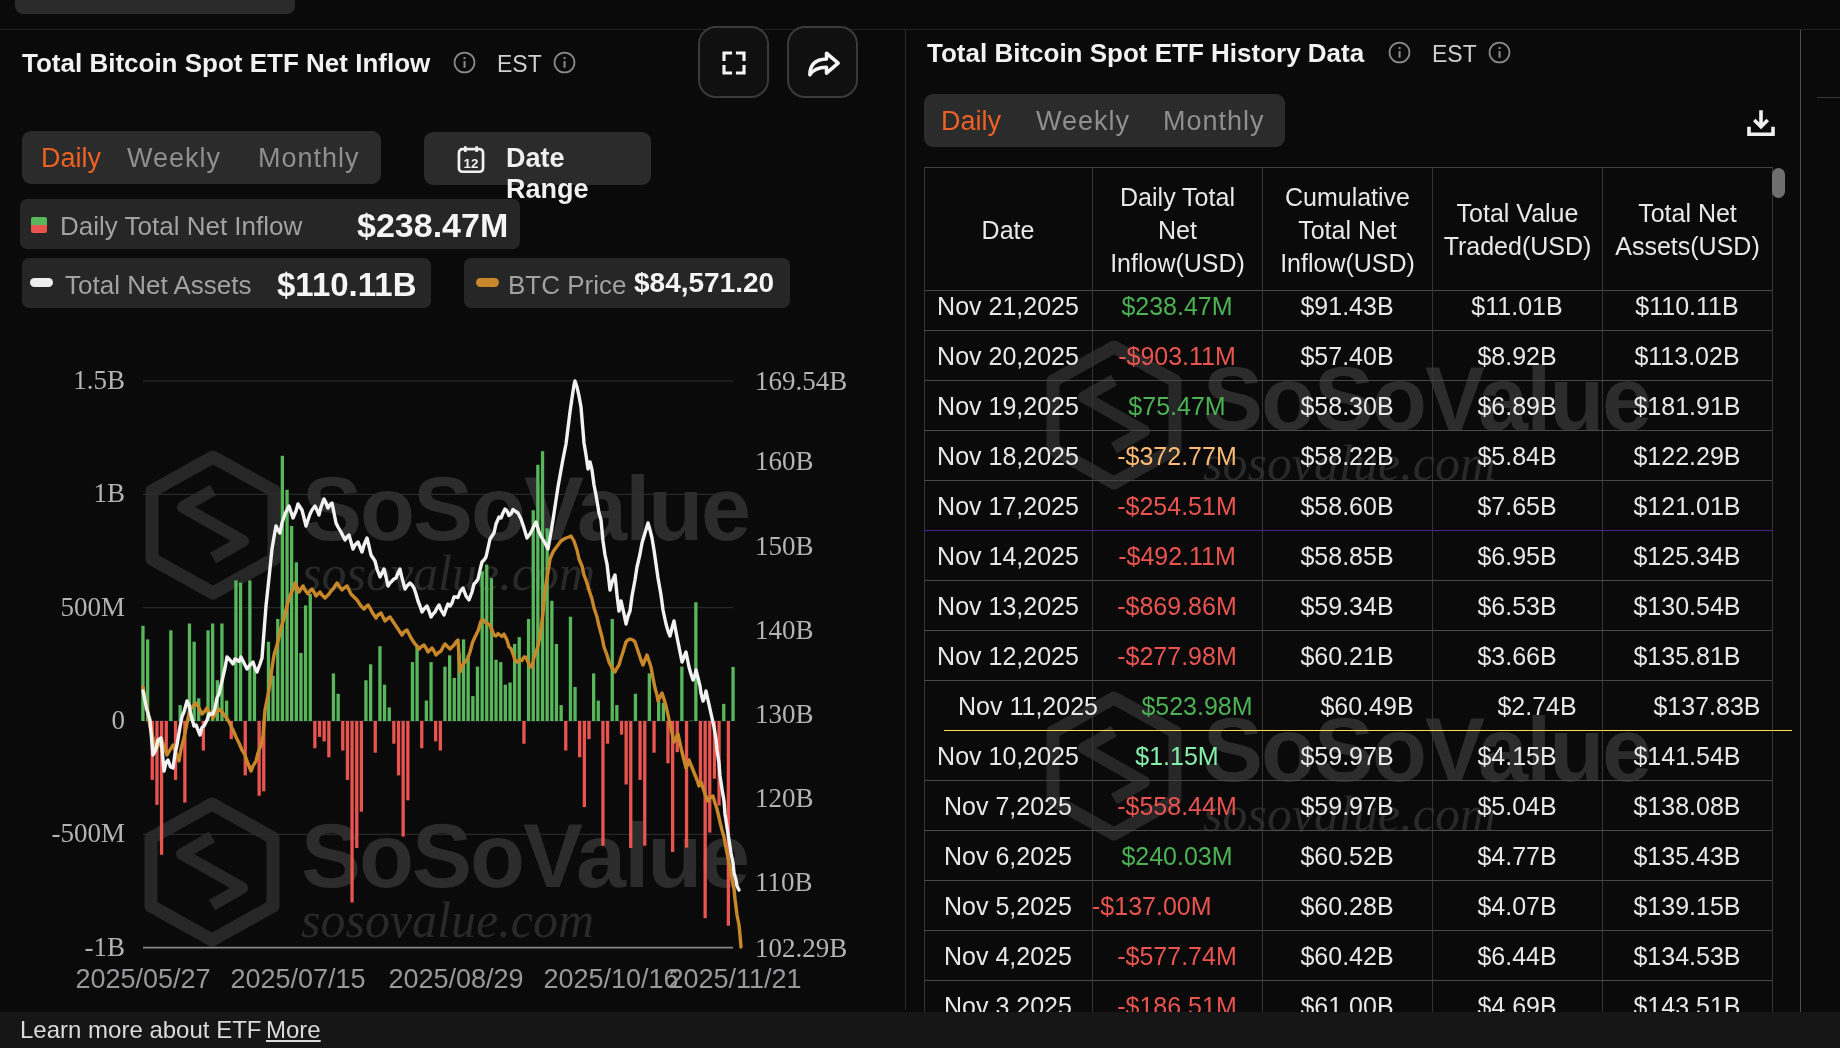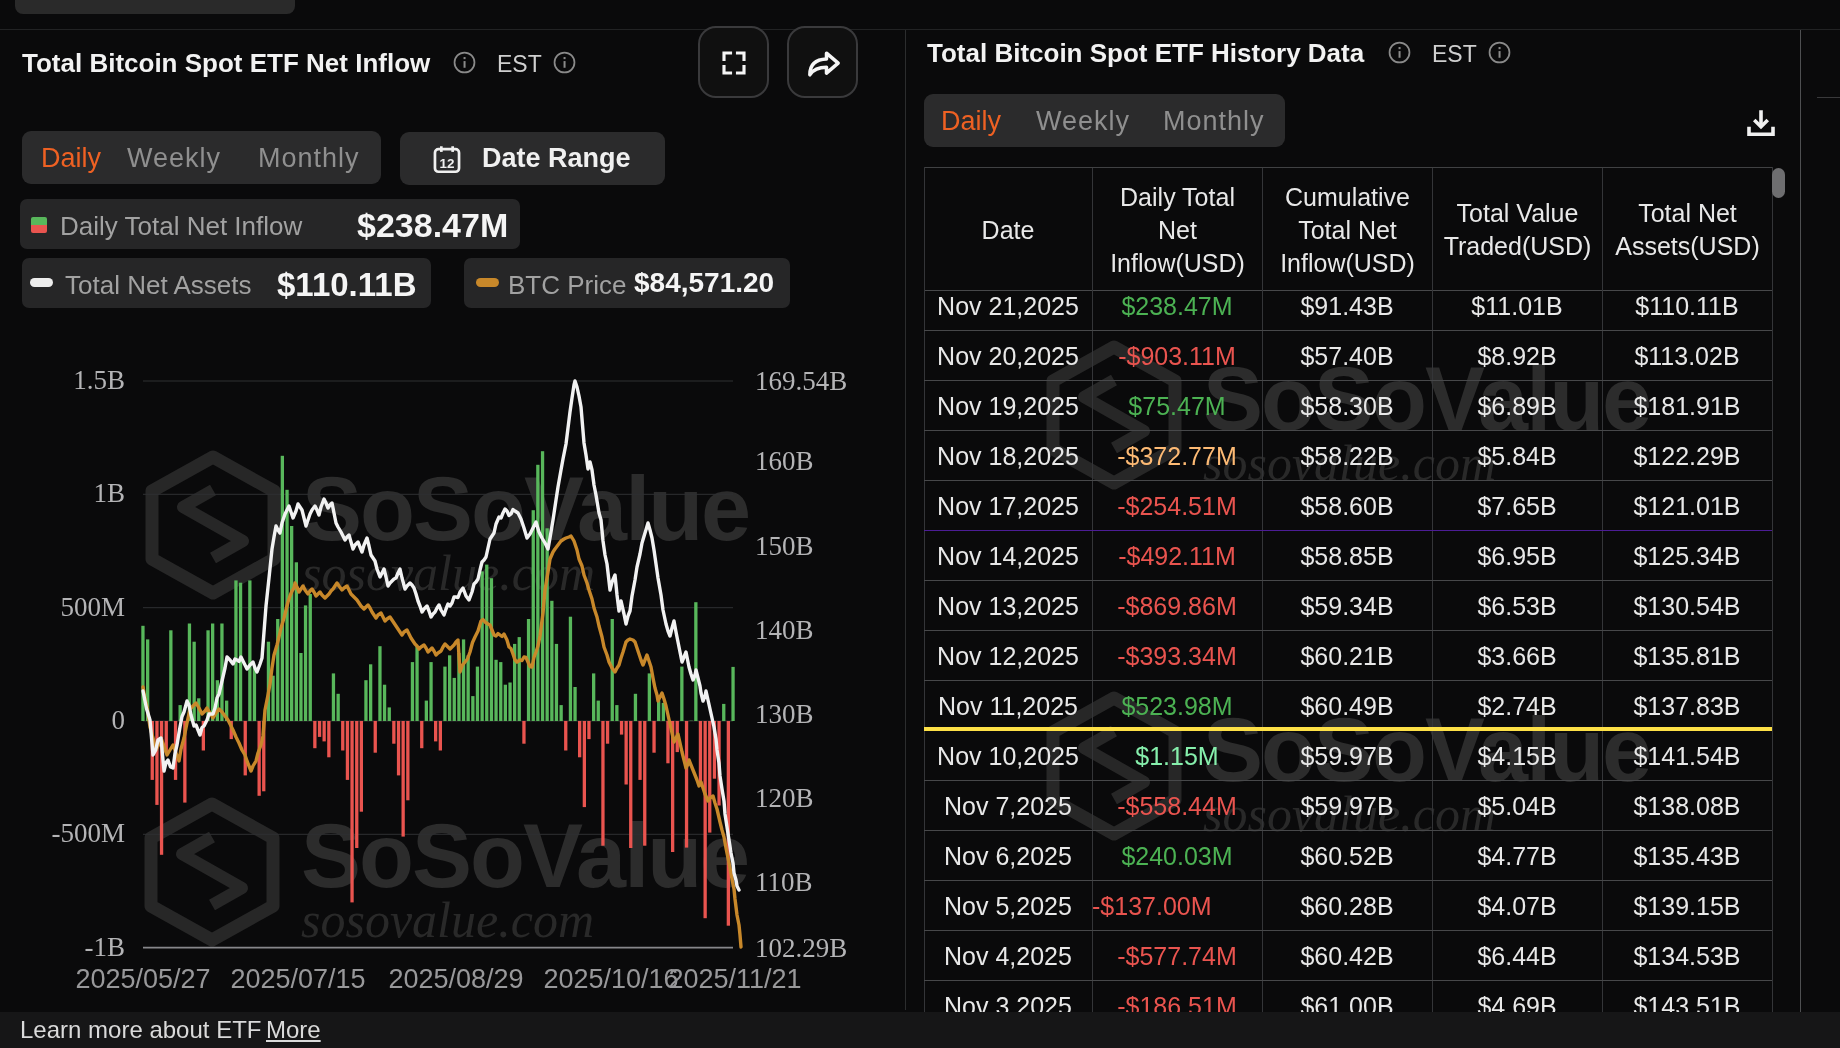--- a/index.html
+++ b/index.html
@@ -33,21 +33,21 @@
 <svg width="40" height="40" viewBox="0 0 24 24" style="position:absolute;left:15px;top:16px" fill="none" stroke="#f5f5f5" stroke-width="2.1" stroke-linejoin="round">
       <path d="M13.5 5.5 L20.5 11.5 L13.5 17.5 L13.5 14 C8.5 14 5.5 15.5 3.5 18.5 C3.5 13 6.5 9.2 13.5 9 Z"></path>
     </svg>
   </div>
 
 <div class="abs" style="left:22px;top:131px;width:359px;height:53px;background:#2b2b2c;border-radius:9px;font-size:27px">
   <span class="abs" style="left:19px;top:12px;color:#ee6123">Daily</span>
   <span class="abs" style="left:105px;top:12px;color:#8f8f8f;letter-spacing:1px">Weekly</span>
   <span class="abs" style="left:236px;top:12px;color:#8f8f8f;letter-spacing:1px">Monthly</span>
 </div>
-<div class="abs" style="left:400px;top:132px;width:265px;height:53px;background:#2b2b2c;border-radius:9px">
+<div class="abs" style="left:424px;top:132px;width:227px;height:53px;background:#2b2b2c;border-radius:9px">
   <span class="abs" style="left:30px;top:10px"><svg width="34" height="34" viewBox="0 0 24 24" style="vertical-align:-8px;margin-right:13px" fill="none" stroke="#f0f0f0" stroke-width="1.9">
         <rect x="3.5" y="5" width="17" height="16" rx="2.5"></rect>
         <path d="M8 3 V7"></path>
         <path d="M16 3 V7"></path>
         <text x="12" y="18" font-size="9.5" font-family="'Liberation Sans',sans-serif" fill="#f0f0f0" stroke="none" text-anchor="middle" font-weight="bold">12</text>
       </svg></span>
   <span class="abs" style="left:82px;top:11px;font-size:27px;font-weight:bold;color:#f0f0f0">Date Range</span>
 </div>
 
 <div class="abs" style="left:20px;top:199px;width:500px;height:50px;background:#262627;border-radius:7px">
@@ -345,26 +345,26 @@
 </div>
     <div style="position:absolute;left:924px;top:581px;width:848px;height:50px;border-bottom:1px solid #47484a;">
 <span style="position:absolute;left:0;width:168px;top:0;line-height:50px;text-align:center;color:#e8e8e8">Nov 13,2025</span>
 <span style="position:absolute;left:168px;width:170px;top:0;line-height:50px;text-align:center;color:#e9544f">-$869.86M</span>
 <span style="position:absolute;left:338px;width:170px;top:0;line-height:50px;text-align:center;color:#e8e8e8">$59.34B</span>
 <span style="position:absolute;left:508px;width:170px;top:0;line-height:50px;text-align:center;color:#e8e8e8">$6.53B</span>
 <span style="position:absolute;left:678px;width:170px;top:0;line-height:50px;text-align:center;color:#e8e8e8">$130.54B</span>
 </div>
     <div style="position:absolute;left:924px;top:631px;width:848px;height:50px;border-bottom:1px solid #47484a;">
 <span style="position:absolute;left:0;width:168px;top:0;line-height:50px;text-align:center;color:#e8e8e8">Nov 12,2025</span>
-<span style="position:absolute;left:168px;width:170px;top:0;line-height:50px;text-align:center;color:#e9544f">-$393.34M</span>
+<span style="position:absolute;left:168px;width:170px;top:0;line-height:50px;text-align:center;color:#e9544f">-$277.98M</span>
 <span style="position:absolute;left:338px;width:170px;top:0;line-height:50px;text-align:center;color:#e8e8e8">$60.21B</span>
 <span style="position:absolute;left:508px;width:170px;top:0;line-height:50px;text-align:center;color:#e8e8e8">$3.66B</span>
 <span style="position:absolute;left:678px;width:170px;top:0;line-height:50px;text-align:center;color:#e8e8e8">$135.81B</span>
 </div>
-    <div style="position:absolute;left:924px;top:681px;width:848px;height:50px;border-bottom:4px solid #fde047;">
+    <div style="position:absolute;left:944px;top:681px;width:848px;height:50px;border-bottom:1px solid #fde047;">
 <span style="position:absolute;left:0;width:168px;top:0;line-height:50px;text-align:center;color:#e8e8e8">Nov 11,2025</span>
 <span style="position:absolute;left:168px;width:170px;top:0;line-height:50px;text-align:center;color:#4cb253">$523.98M</span>
 <span style="position:absolute;left:338px;width:170px;top:0;line-height:50px;text-align:center;color:#e8e8e8">$60.49B</span>
 <span style="position:absolute;left:508px;width:170px;top:0;line-height:50px;text-align:center;color:#e8e8e8">$2.74B</span>
 <span style="position:absolute;left:678px;width:170px;top:0;line-height:50px;text-align:center;color:#e8e8e8">$137.83B</span>
 </div>
     <div style="position:absolute;left:924px;top:731px;width:848px;height:50px;border-bottom:1px solid #47484a;">
 <span style="position:absolute;left:0;width:168px;top:0;line-height:50px;text-align:center;color:#e8e8e8">Nov 10,2025</span>
 <span style="position:absolute;left:168px;width:170px;top:0;line-height:50px;text-align:center;color:#86efac">$1.15M</span>
 <span style="position:absolute;left:338px;width:170px;top:0;line-height:50px;text-align:center;color:#e8e8e8">$59.97B</span>

